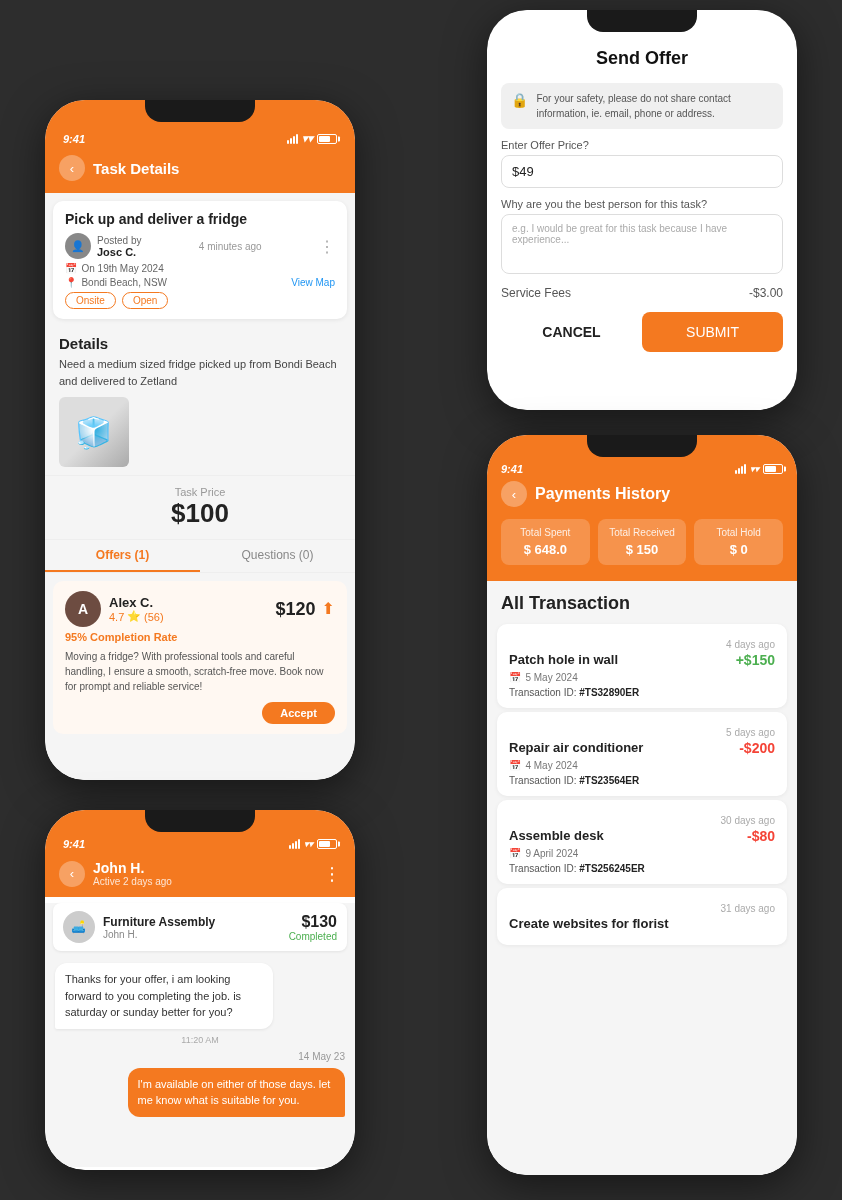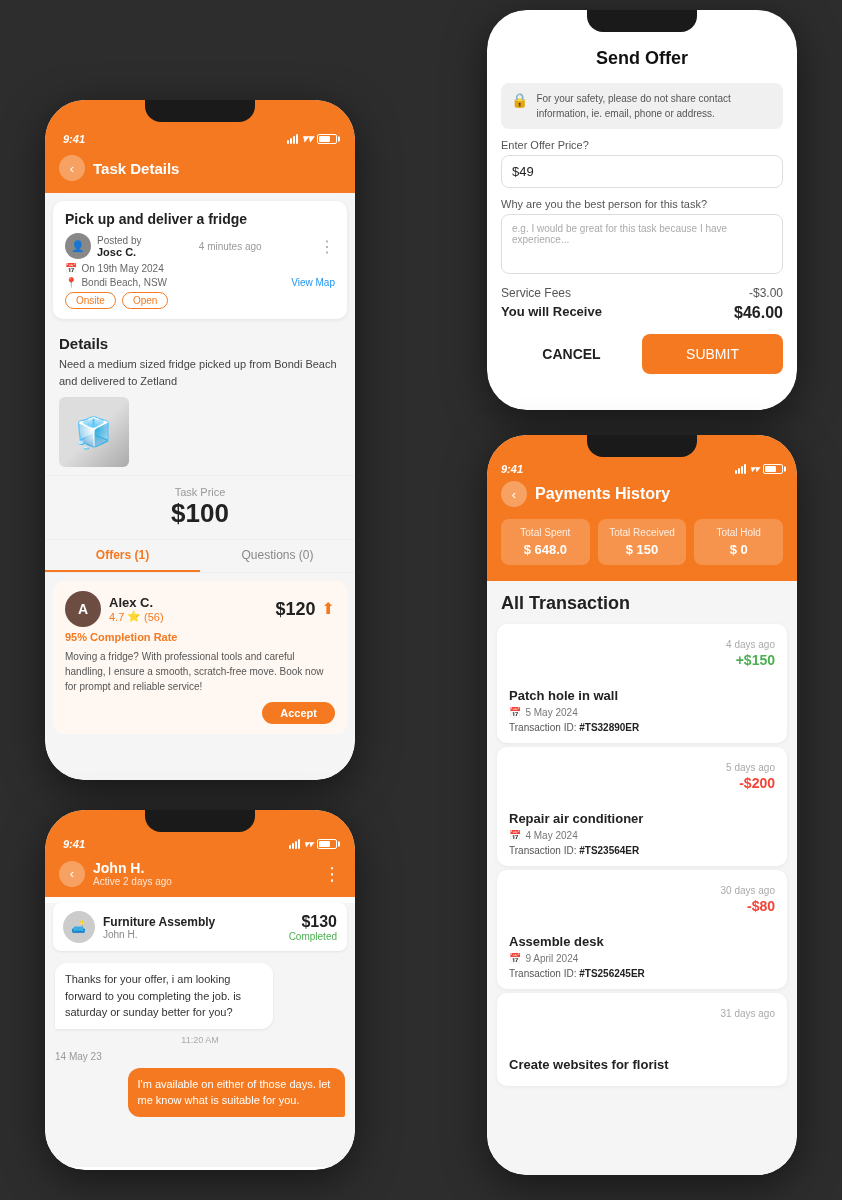--- a/index.html
+++ b/index.html
@@ -384,21 +384,21 @@
       border-radius: 12px 12px 12px 2px;
       padding: 8px 10px;
       margin-bottom: 6px;
       max-width: 75%;
       font-size: 11px;
       color: #333;
       line-height: 1.5;
       box-shadow: 0 1px 3px rgba(0,0,0,0.08);
     }
     .chat-time { font-size: 9px; color: #aaa; text-align: center; margin: 4px 0 6px; }
-    .date-divider { text-align: left; font-size: 10px; color: #999; margin: 4px 0 6px; }
+    .date-divider { text-align: right; font-size: 10px; color: #999; margin: 4px 0 6px; }
     .chat-message-sent {
       background: #f47920;
       border-radius: 12px 12px 2px 12px;
       padding: 8px 10px;
       margin-bottom: 6px;
       max-width: 75%;
       margin-left: auto;
       font-size: 11px;
       color: #fff;
       line-height: 1.5;
@@ -443,21 +443,21 @@
       padding: 10px 12px;
       box-shadow: 0 1px 4px rgba(0,0,0,0.06);
     }
     .txn-top-row {
       display: flex;
       justify-content: space-between;
       align-items: flex-start;
       margin-bottom: 4px;
     }
     .txn-days { font-size: 10px; color: #aaa; }
-    .txn-title { font-size: 13px; font-weight: 700; color: #222; margin-top: 36px; }
+    .txn-title { font-size: 13px; font-weight: 700; color: #222; }
     .txn-amount-positive { font-size: 14px; font-weight: 700; color: #4CAF50; }
     .txn-amount-negative { font-size: 14px; font-weight: 700; color: #f44336; }
     .txn-meta-row {
       display: flex;
       align-items: center;
       gap: 4px;
       font-size: 10px;
       color: #777;
       margin-bottom: 4px;
     }
@@ -631,24 +631,20 @@
       <div class="field-label">Enter Offer Price?</div>
       <div class="field-input">$49</div>
 
       <div class="field-label">Why are you the best person for this task?</div>
       <div class="field-textarea">e.g. I would be great for this task because I have experience...</div>
 
       <div class="fees-row">
         <span>Service Fees</span>
         <span class="fee-value">-$3.00</span>
       </div>
-      <div class="fees-row bold">
-        <span>You will Receive</span>
-        <span class="receive-value">$46.00</span>
-      </div>
 
       <div class="action-row">
         <button class="cancel-btn">CANCEL</button>
         <button class="submit-btn">SUBMIT</button>
       </div>
     </div>
   </div>
 </div>
 
 <div class="phone phone3">

